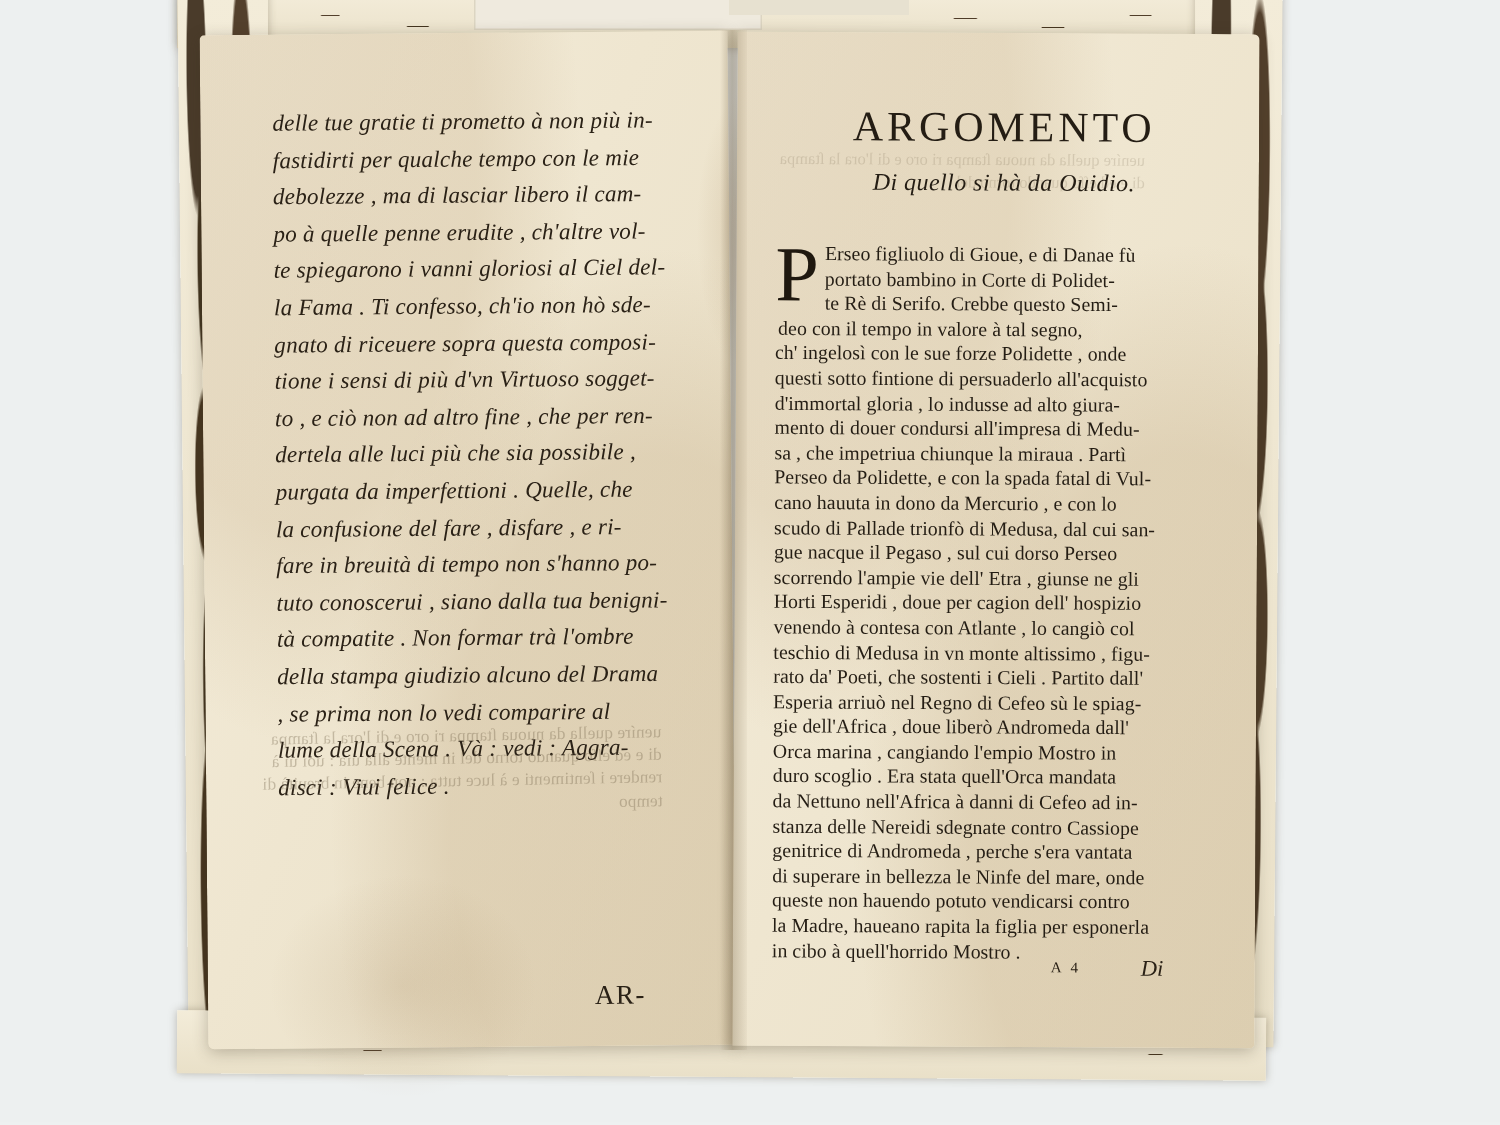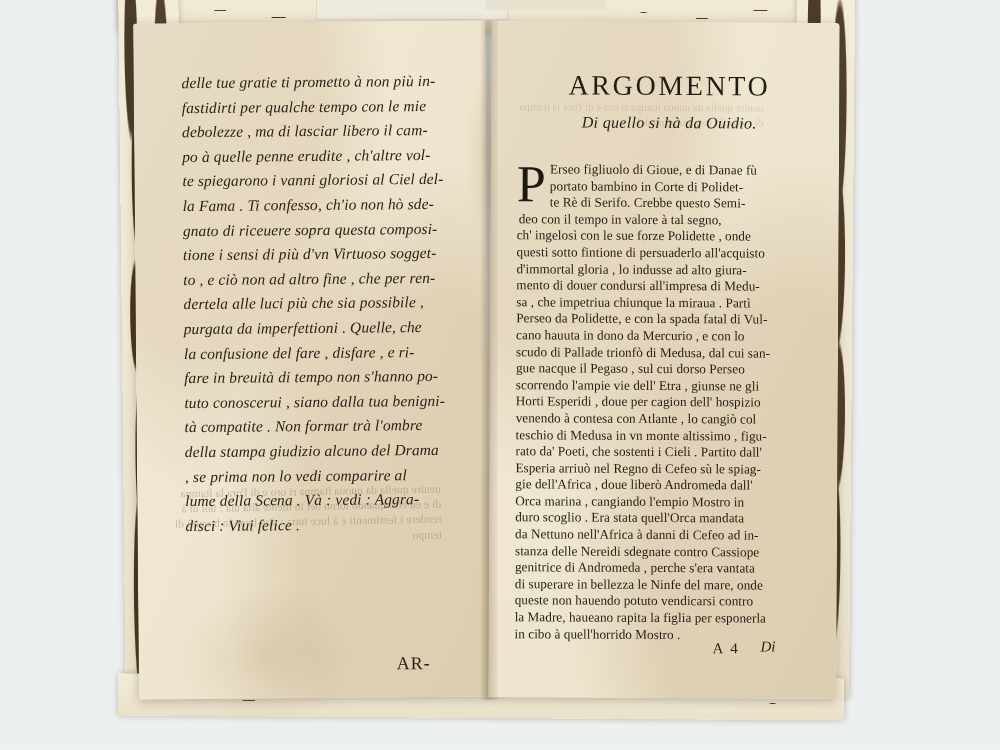--- a/index.html
+++ b/index.html
@@ -251,24 +251,23 @@
     padding: 2px 4px 0 0;
     font-family: "Liberation Serif", serif;
     color: #1f180f;
   }
   .first-lines { padding-left: 2px; }
 
   .sig-left {
     position: absolute;
     left: 212px;
     top: 618px;
-    font-size: 15px;
+    font-size: 10px;
     letter-spacing: 2px;
     color: #2a2116;
-    margin-left: 12px;
   }
   .catchword-right {
     position: absolute;
     left: 272px;
     top: 616px;
     font-style: italic;
     font-size: 15px;
     color: #2a2116;
     font-family: Liberation Serif, serif;
   }

